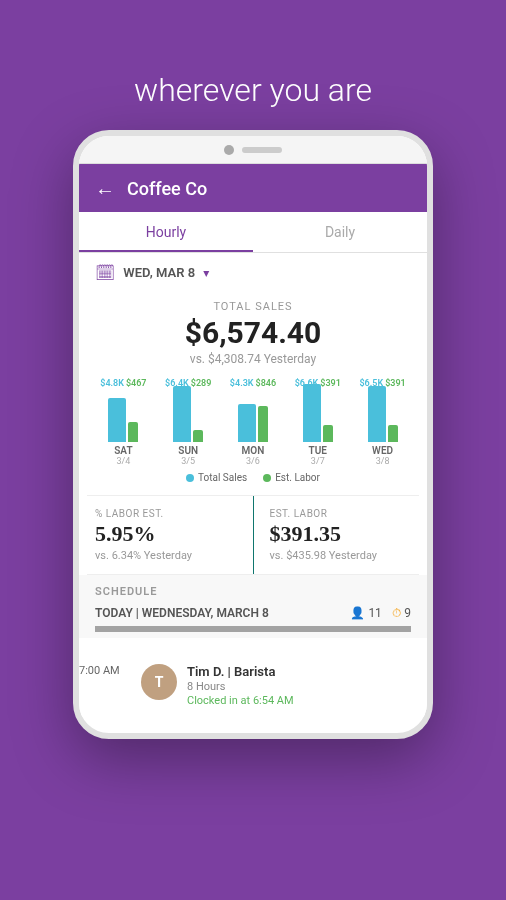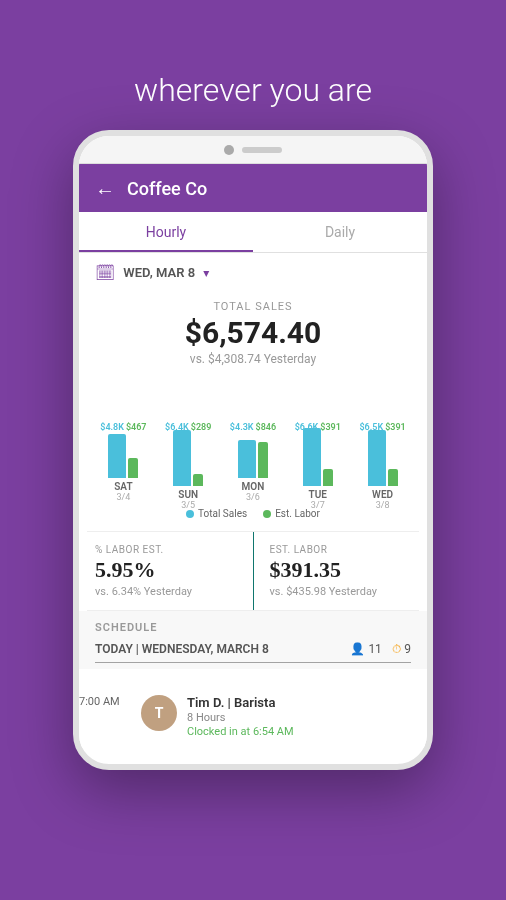--- a/index.html
+++ b/index.html
@@ -155,23 +155,23 @@
     }
 
     
     .chart-area {
       background: #fff;
       padding: 8px 8px 4px;
     }
     .chart-bars {
       display: flex;
       justify-content: space-around;
+      align-items: flex-end;
       height: 80px;
       padding: 0 4px;
-      margin-top: 36px;
     }
     .bar-group {
       display: flex;
       flex-direction: column;
       align-items: center;
       width: 52px;
     }
     .bar-labels-top {
       display: flex;
       gap: 2px;
@@ -287,21 +287,21 @@
       letter-spacing: 1px;
       text-transform: uppercase;
       font-weight: 600;
     }
 
     .schedule-date-row {
       display: flex;
       justify-content: space-between;
       align-items: center;
       padding: 8px 0 6px;
-      border-bottom: 1px solid #a3a3a3;
+      border-bottom: 6px solid #a3a3a3;
     }
     .schedule-date-label {
       font-size: 12px;
       color: #555;
       font-weight: 600;
     }
     .schedule-stats {
       display: flex;
       gap: 10px;
       font-size: 12px;

